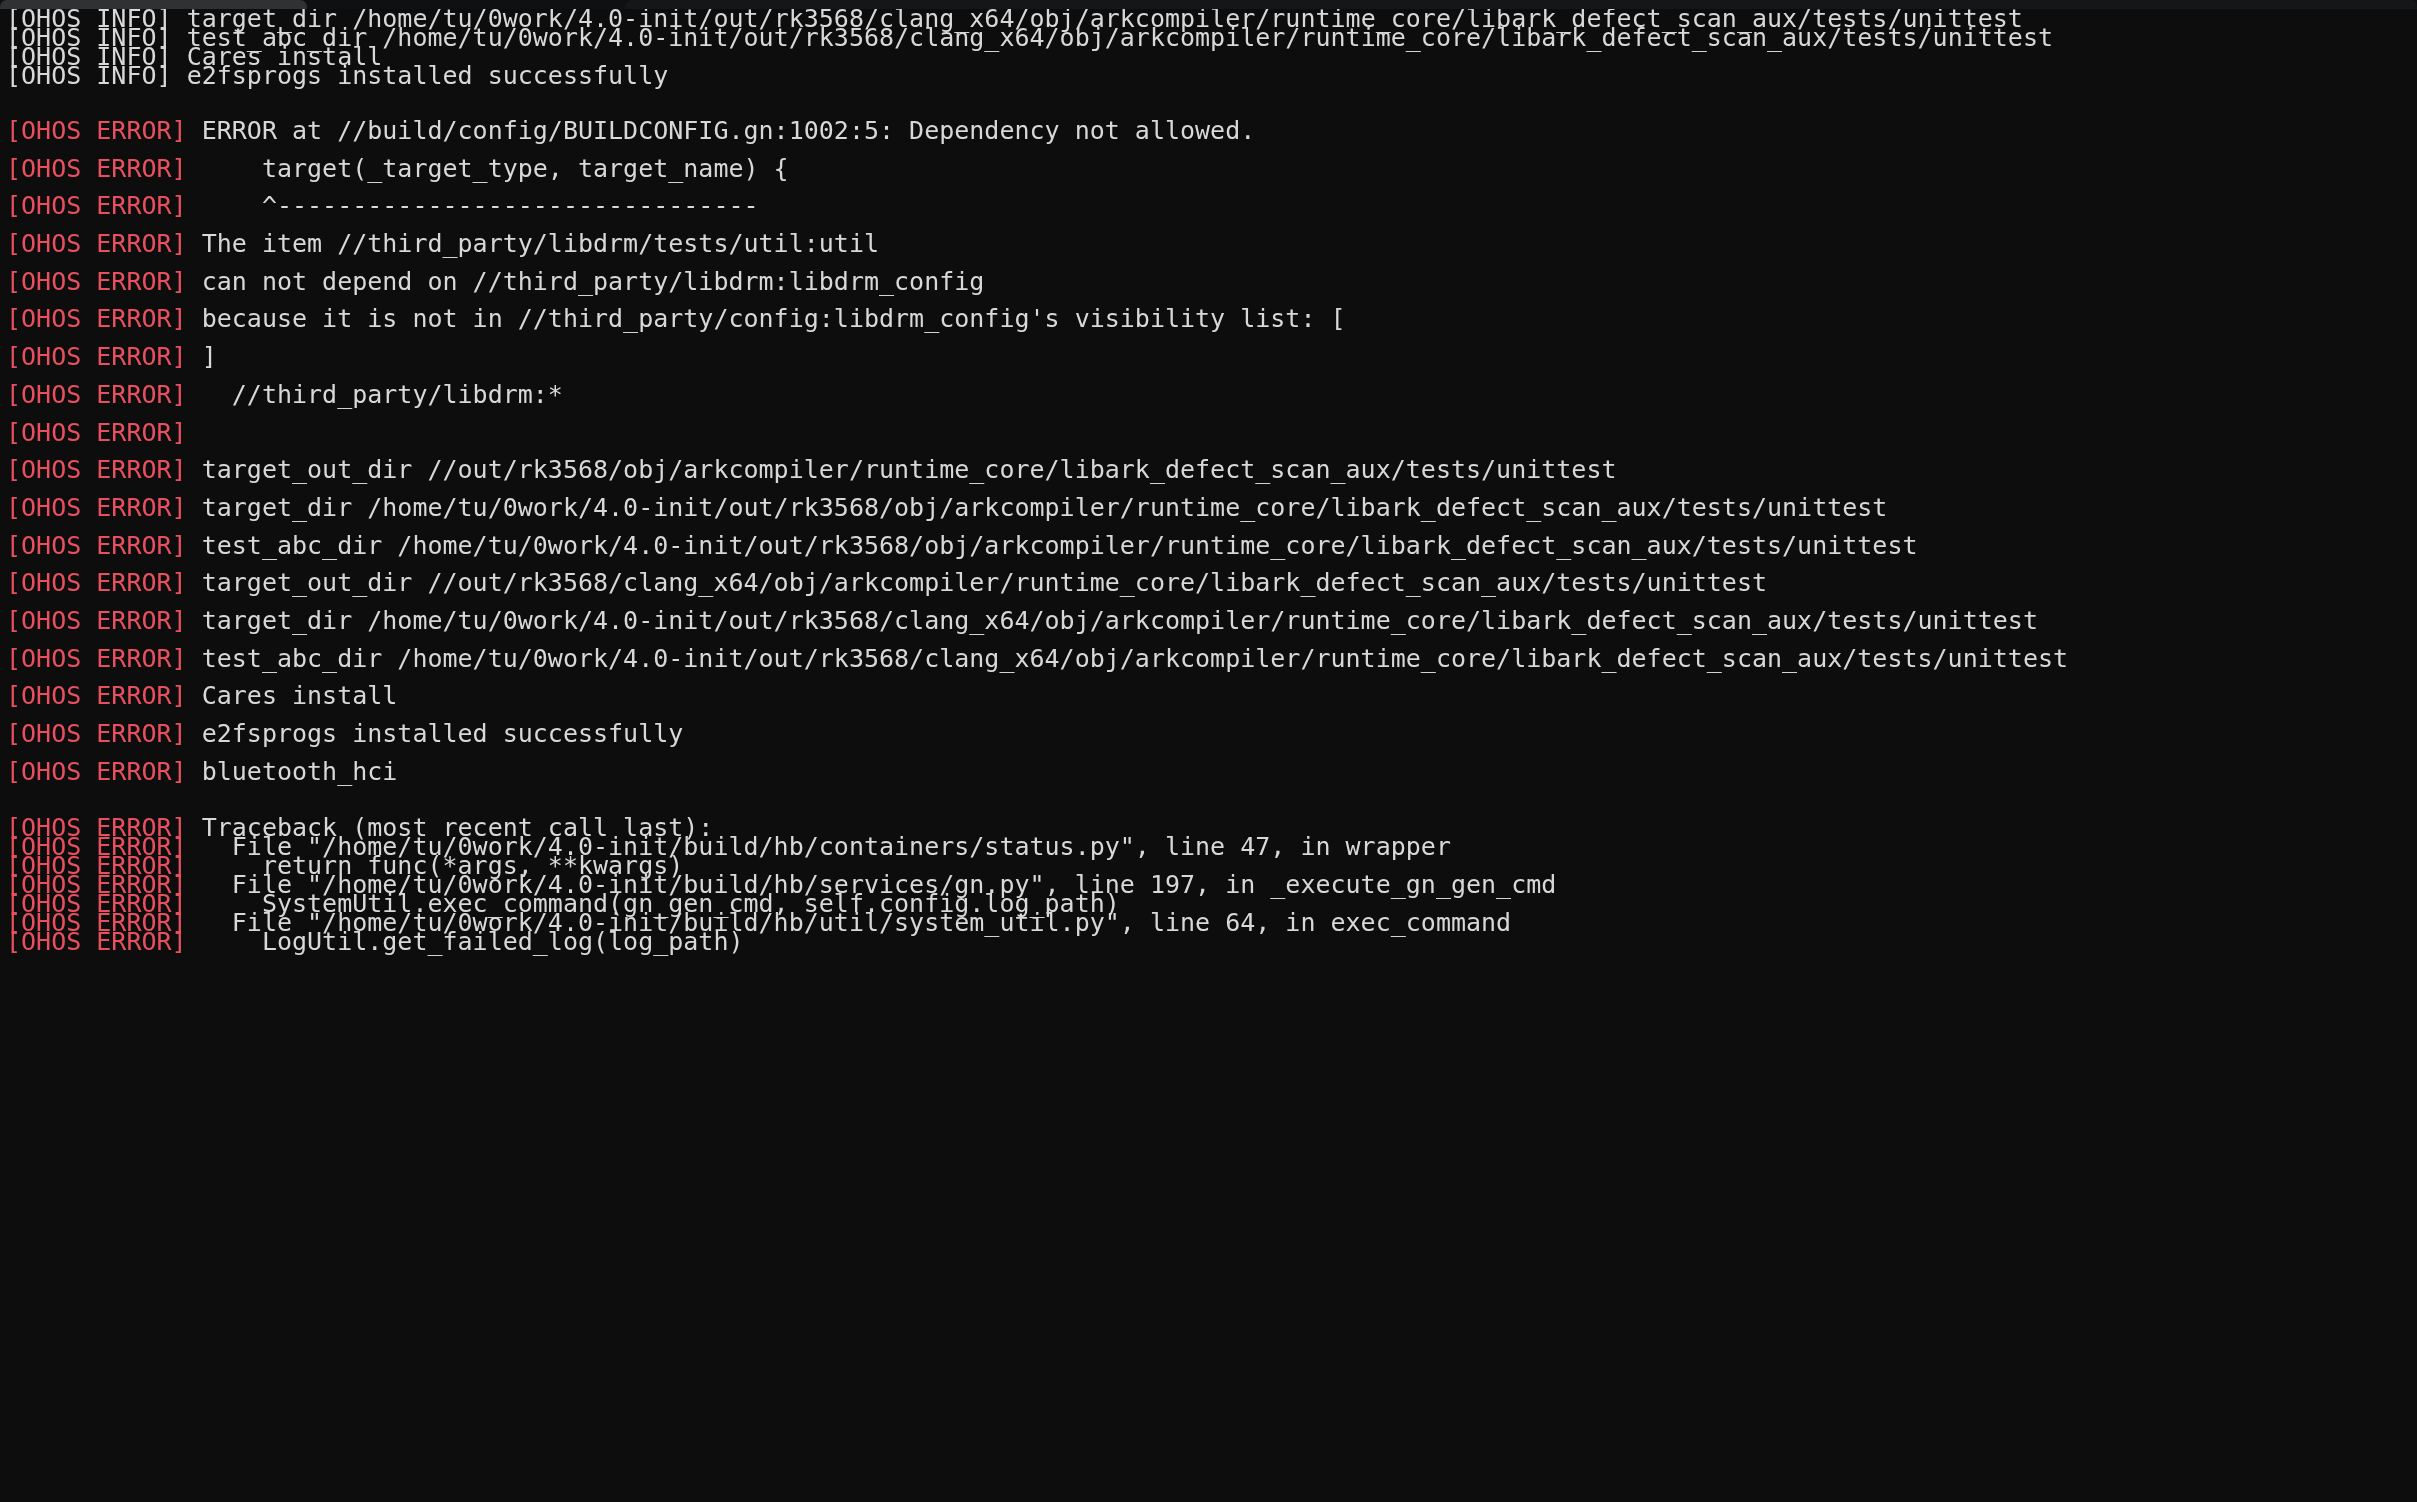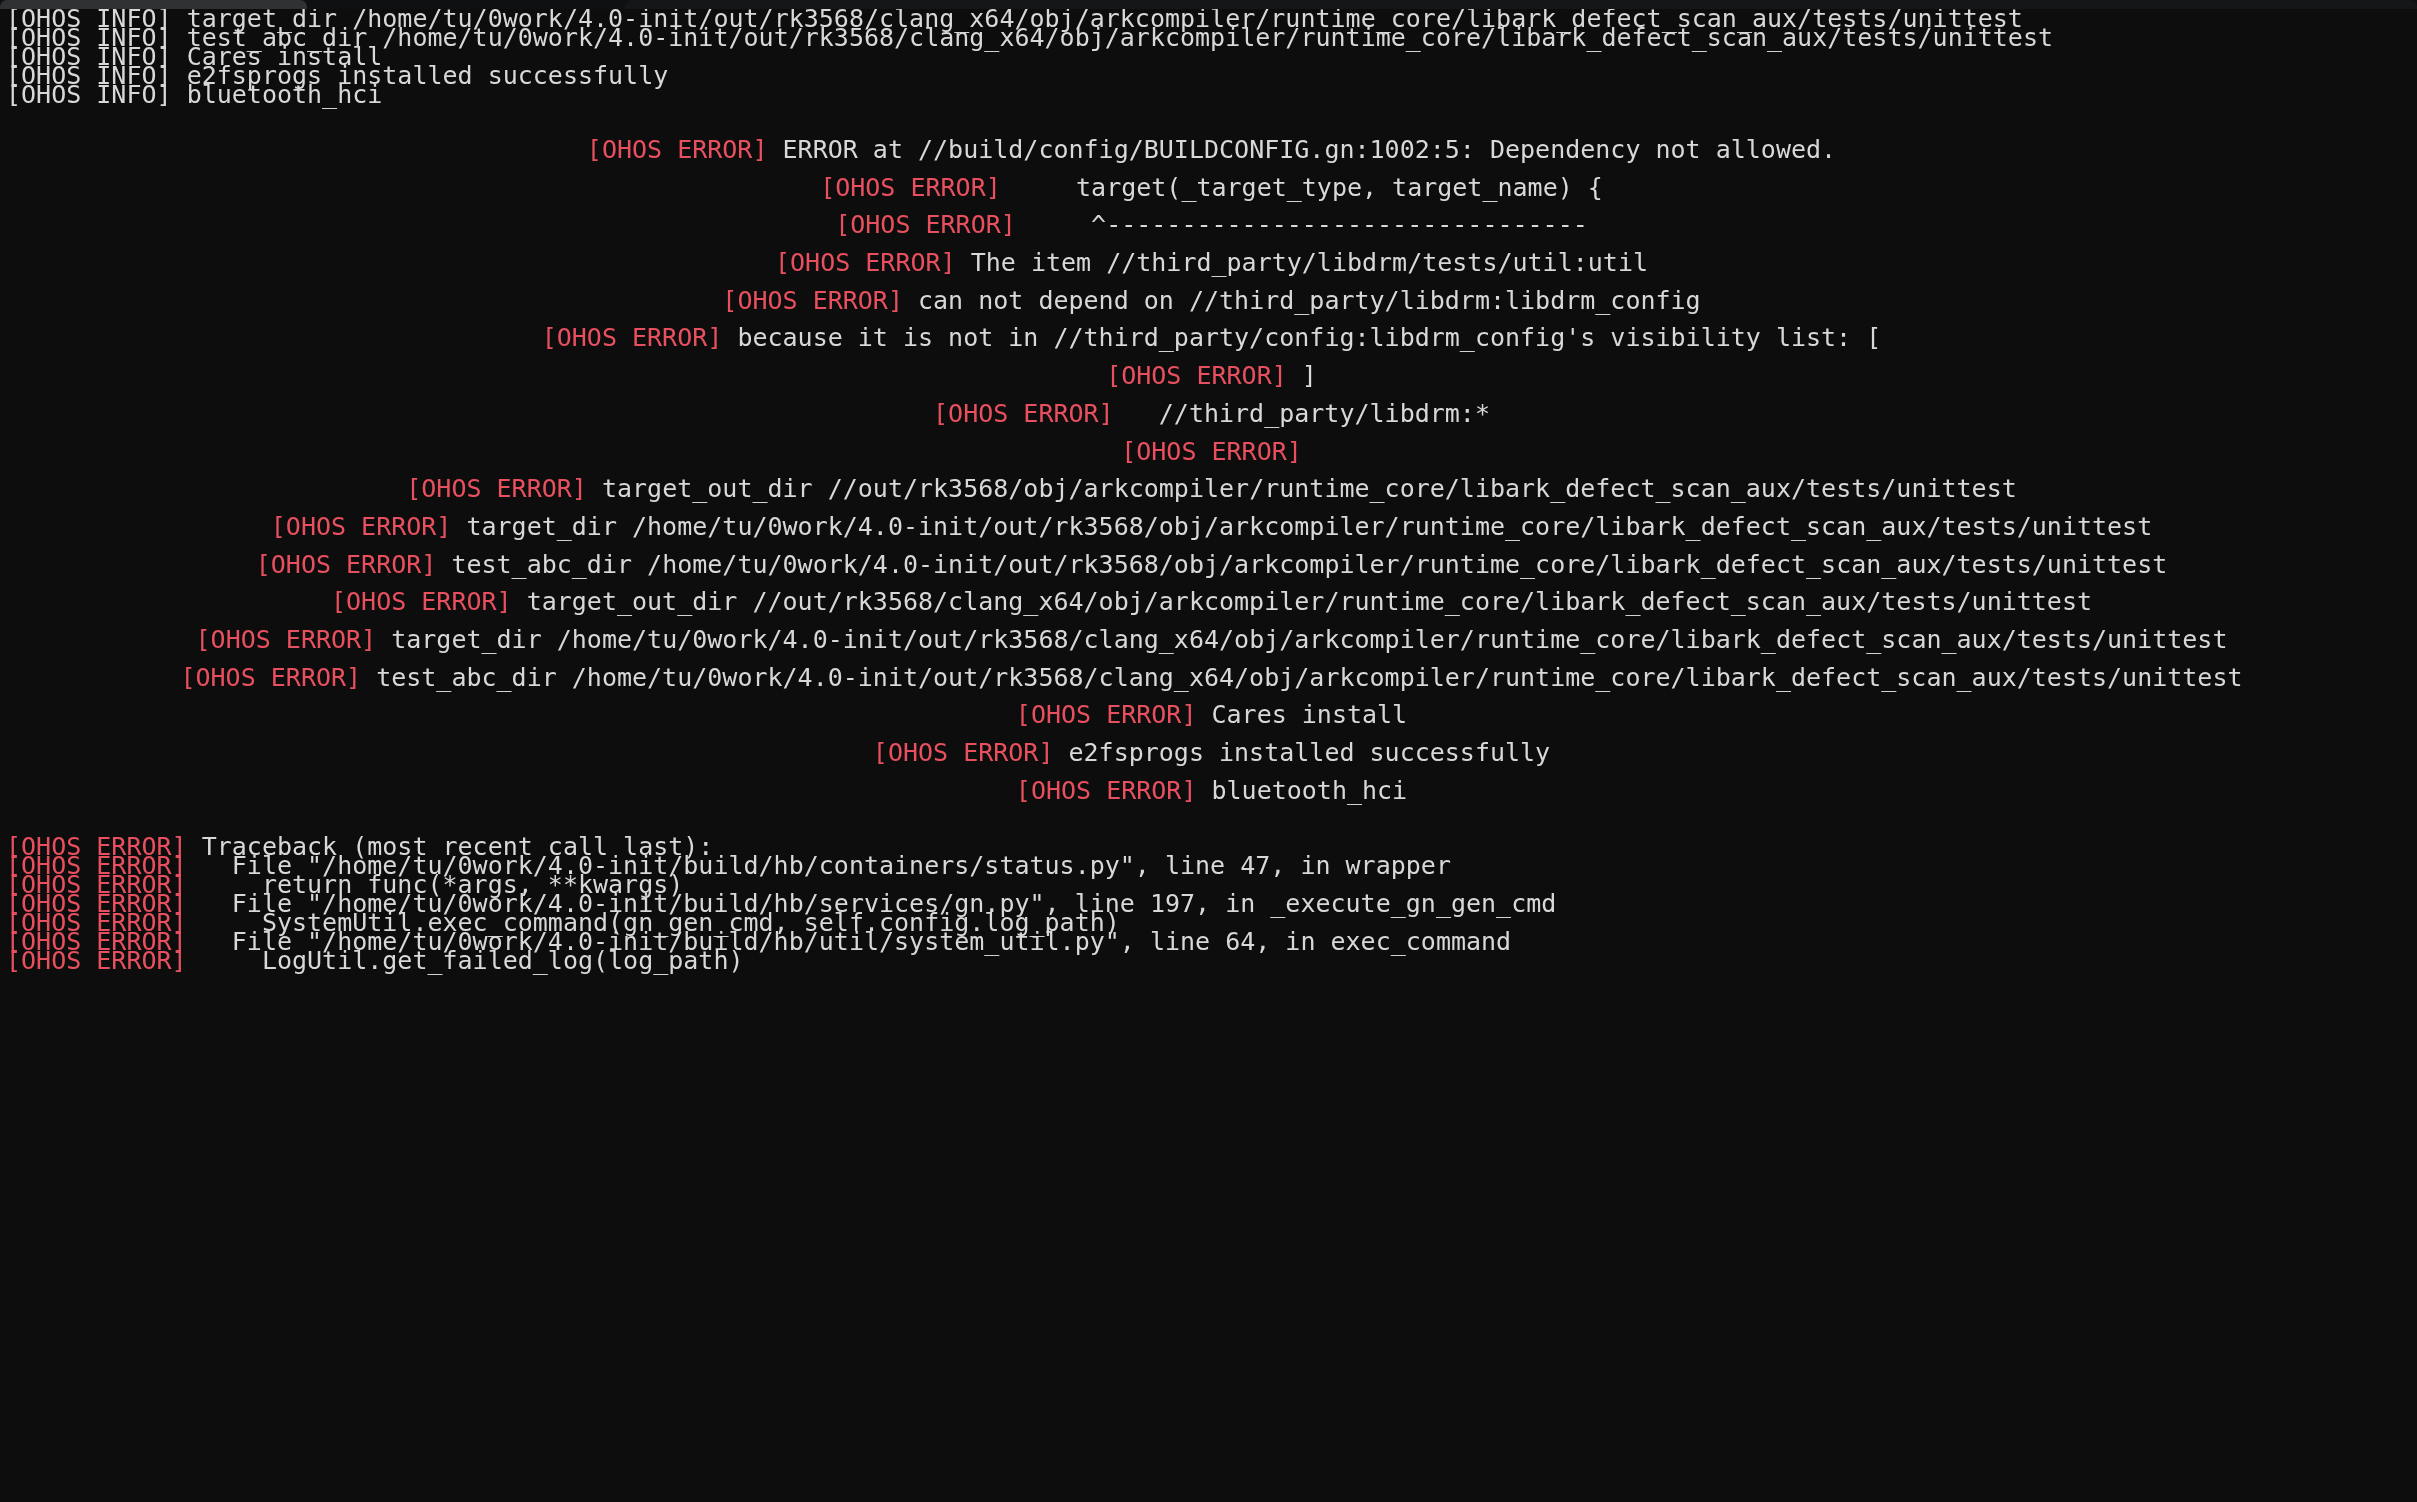--- a/index.html
+++ b/index.html
@@ -52,21 +52,21 @@
 
   .line {
     white-space:pre;
     line-height:19px;
     height:19px;
     font-size:25px;
     letter-spacing:0px;
   }
 
   
-  .line.gap  { height:37.7px; line-height:19px;text-align:center; }
+  .line.gap  { height:37.7px; line-height:19px; }
 
   .tag-info  { color:#d8d8d8; }
   .tag-error { color:#e8505f; }
   .msg       { color:#d8d8d8; }
 
   .blank { height:19px; }
   .blank-tall { height:36px; }
 </style>
 </head>
 <body>
@@ -76,21 +76,20 @@
   <div class="tab t2 active"></div>
 </div>
 
 <div id="terminal">
 
   <div id="info-lines">
       <div class="line"><span class="tag-info">[OHOS INFO]</span><span class="msg"> target_dir /home/tu/0work/4.0-init/out/rk3568/clang_x64/obj/arkcompiler/runtime_core/libark_defect_scan_aux/tests/unittest</span></div>
       <div class="line"><span class="tag-info">[OHOS INFO]</span><span class="msg"> test_abc_dir /home/tu/0work/4.0-init/out/rk3568/clang_x64/obj/arkcompiler/runtime_core/libark_defect_scan_aux/tests/unittest</span></div>
       <div class="line"><span class="tag-info">[OHOS INFO]</span><span class="msg"> Cares install</span></div>
       <div class="line"><span class="tag-info">[OHOS INFO]</span><span class="msg"> e2fsprogs installed successfully</span></div>
-      <div class="line"><span class="tag-info">[OHOS INFO]</span><span class="msg"> bluetooth_hci</span></div>
     </div>
 
   <div class="blank-tall"></div>
 
   <div id="error-lines">
       <div class="line gap"><span class="tag-error">[OHOS ERROR]</span><span class="msg"> ERROR at //build/config/BUILDCONFIG.gn:1002:5: Dependency not allowed.</span></div>
       <div class="line gap"><span class="tag-error">[OHOS ERROR]</span><span class="msg">     target(_target_type, target_name) {</span></div>
       <div class="line gap"><span class="tag-error">[OHOS ERROR]</span><span class="msg">     ^--------------------------------</span></div>
       <div class="line gap"><span class="tag-error">[OHOS ERROR]</span><span class="msg"> The item //third_party/libdrm/tests/util:util</span></div>
       <div class="line gap"><span class="tag-error">[OHOS ERROR]</span><span class="msg"> can not depend on //third_party/libdrm:libdrm_config</span></div>

